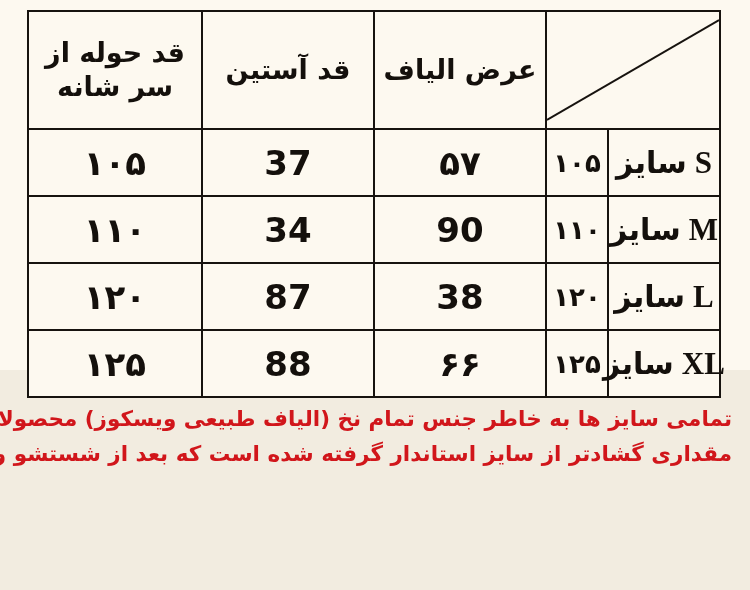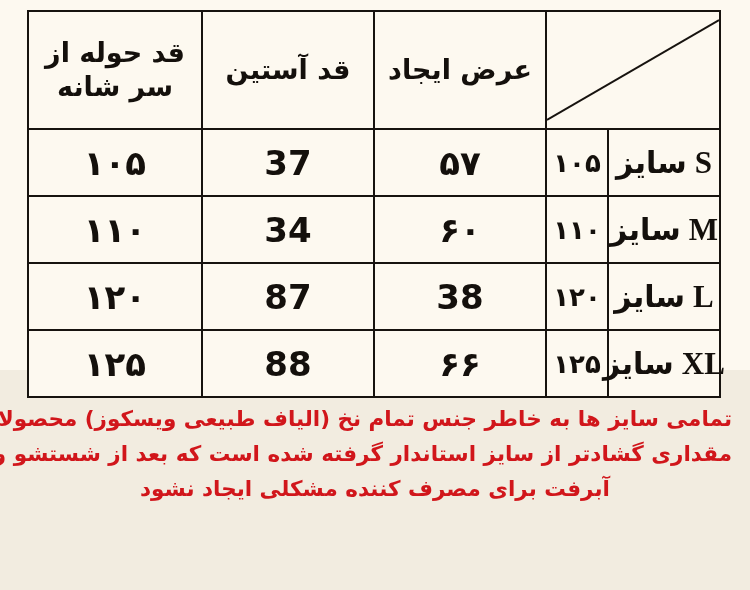--- a/index.html
+++ b/index.html
@@ -142,21 +142,21 @@
         <col class="c-twl">
       </colgroup>
       <tbody>
         <tr class="hdr">
           <td class="diag" colspan="2">
             <svg viewBox="0 0 174 108" preserveAspectRatio="none">
               <line x1="0" y1="104" x2="174" y2="4" stroke="#17130f" stroke-width="2"></line>
             </svg>
           </td>
           <td>
-            <span class="hdr-text">عرض ایجاد</span>
+            <span class="hdr-text">عرض الیاف</span>
           </td>
           <td>
             <span class="hdr-text">قد آستین</span>
           </td>
           <td>
             <span class="hdr-text">قد حوله از سر شانه</span>
           </td>
         </tr>
 
         <tr class="body-row">
@@ -173,21 +173,21 @@
         </tr>
 
         <tr class="body-row">
           <td class="label-cell">
             <span class="label-inner">
               <span class="lat">M</span>
               <span>سایز</span>
             </span>
           </td>
           <td class="num-cell">۱۱۰</td>
-          <td>۶۰</td>
+          <td>90</td>
           <td>34</td>
           <td>۱۱۰</td>
         </tr>
 
         <tr class="body-row">
           <td class="label-cell">
             <span class="label-inner">
               <span class="lat">L</span>
               <span>سایز</span>
             </span>
@@ -210,17 +210,16 @@
           <td>88</td>
           <td>۱۲۵</td>
         </tr>
       </tbody>
     </table>
   </div>
 
   <div class="note">
     <div>تمامی سایز ها به خاطر جنس تمام نخ (الیاف طبیعی ویسکوز) محصولات،</div>
     <div>مقداری گشادتر از سایز استاندار گرفته شده است که بعد از شستشو و</div>
-    <div>آبرفت برای مصرف کننده مشکلی ایجاد نشود</div>
   </div>
 
   <div class="bottom-fill"></div>
 </div>
 
 </body></html>

